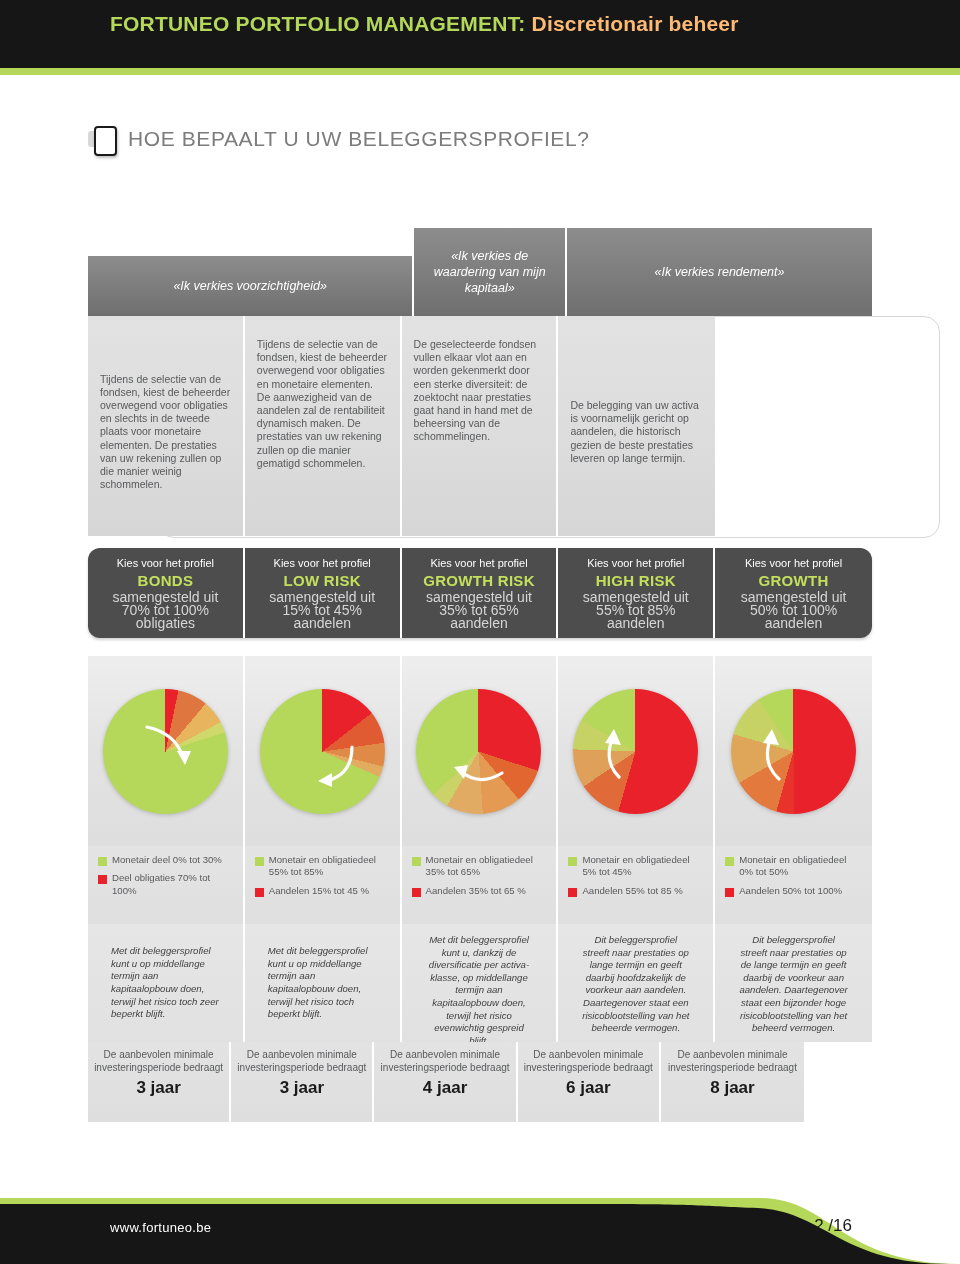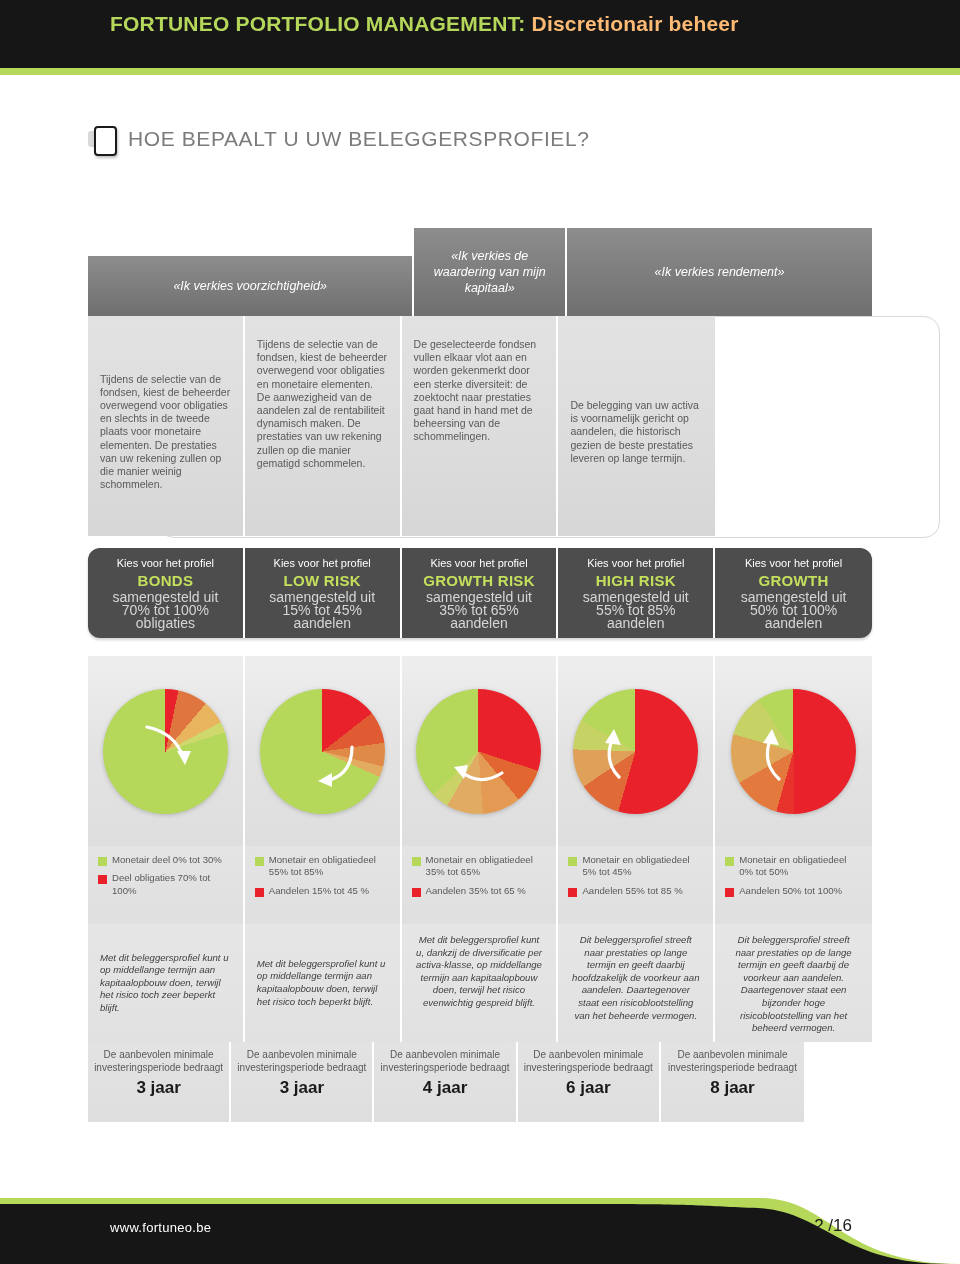--- a/index.html
+++ b/index.html
@@ -158,21 +158,21 @@
 
   
   .note-band{
     position:absolute;left:0;top:696px;width:784px;height:118px;
     display:flex;z-index:3;
   }
   .note-cell{
     width:156.8px;box-sizing:border-box;
     background:linear-gradient(180deg,#e6e6e6 0%,#e1e1e1 100%);
     border-right:2px solid #ffffff;
-    padding:10px 12px;
+    padding:10px 23px;
     font-style:italic;font-size:9.6px;line-height:12.6px;color:#414042;
     display:flex;align-items:flex-start;
   }
   .note-cell:last-child{border-right:none;}
   .note-left{text-align:left;}
   .note-center{text-align:center;width:100%;}
 
   
   .period-band{
     position:absolute;left:0;top:814px;width:716px;height:80px;

